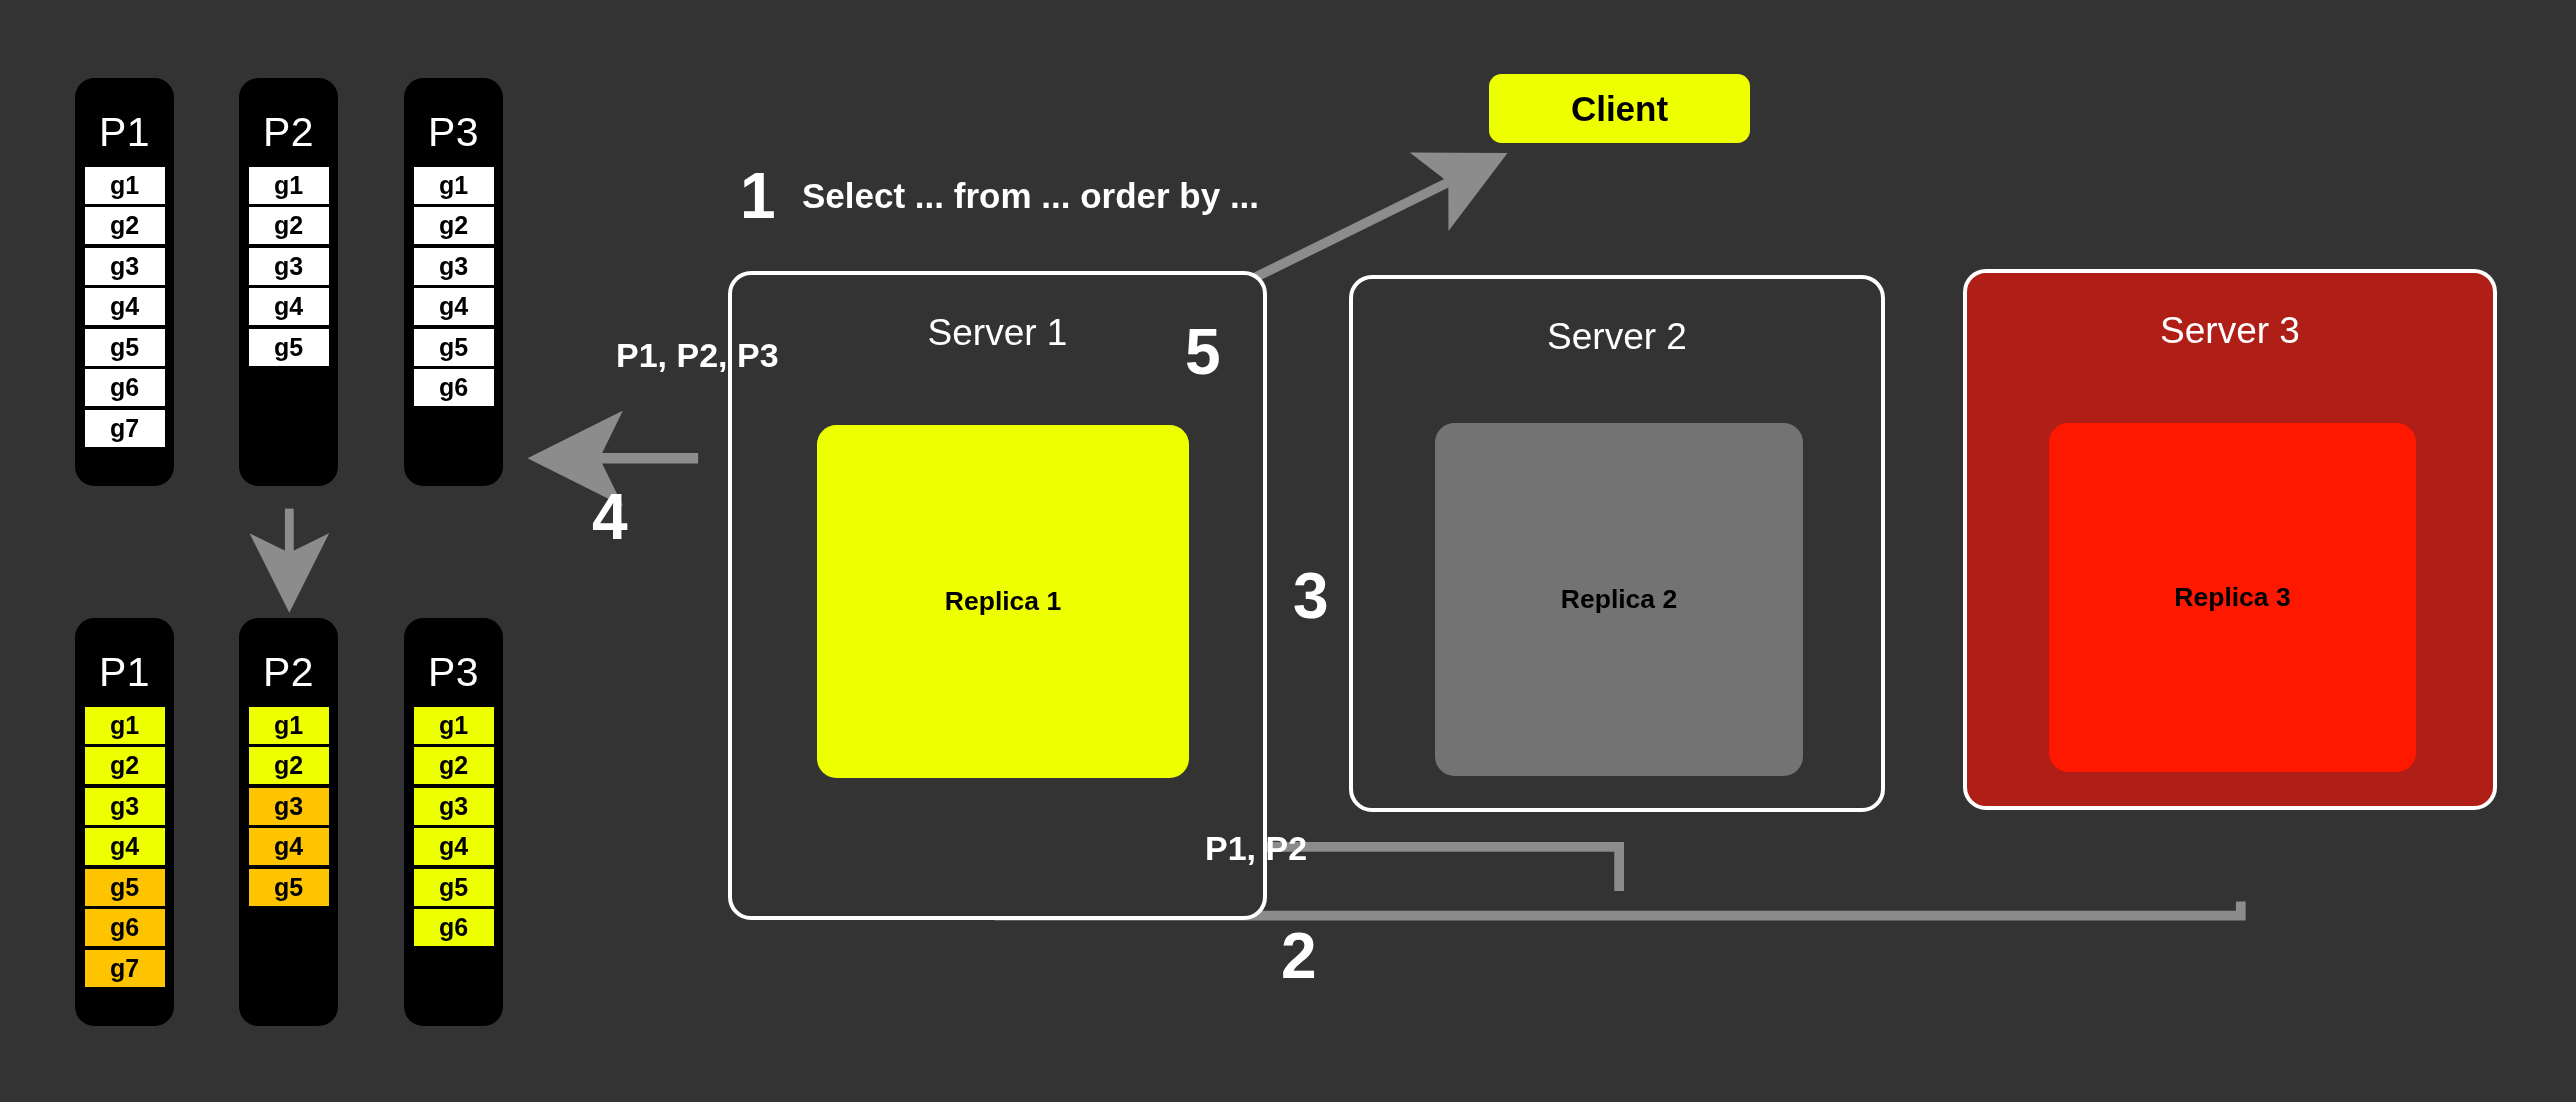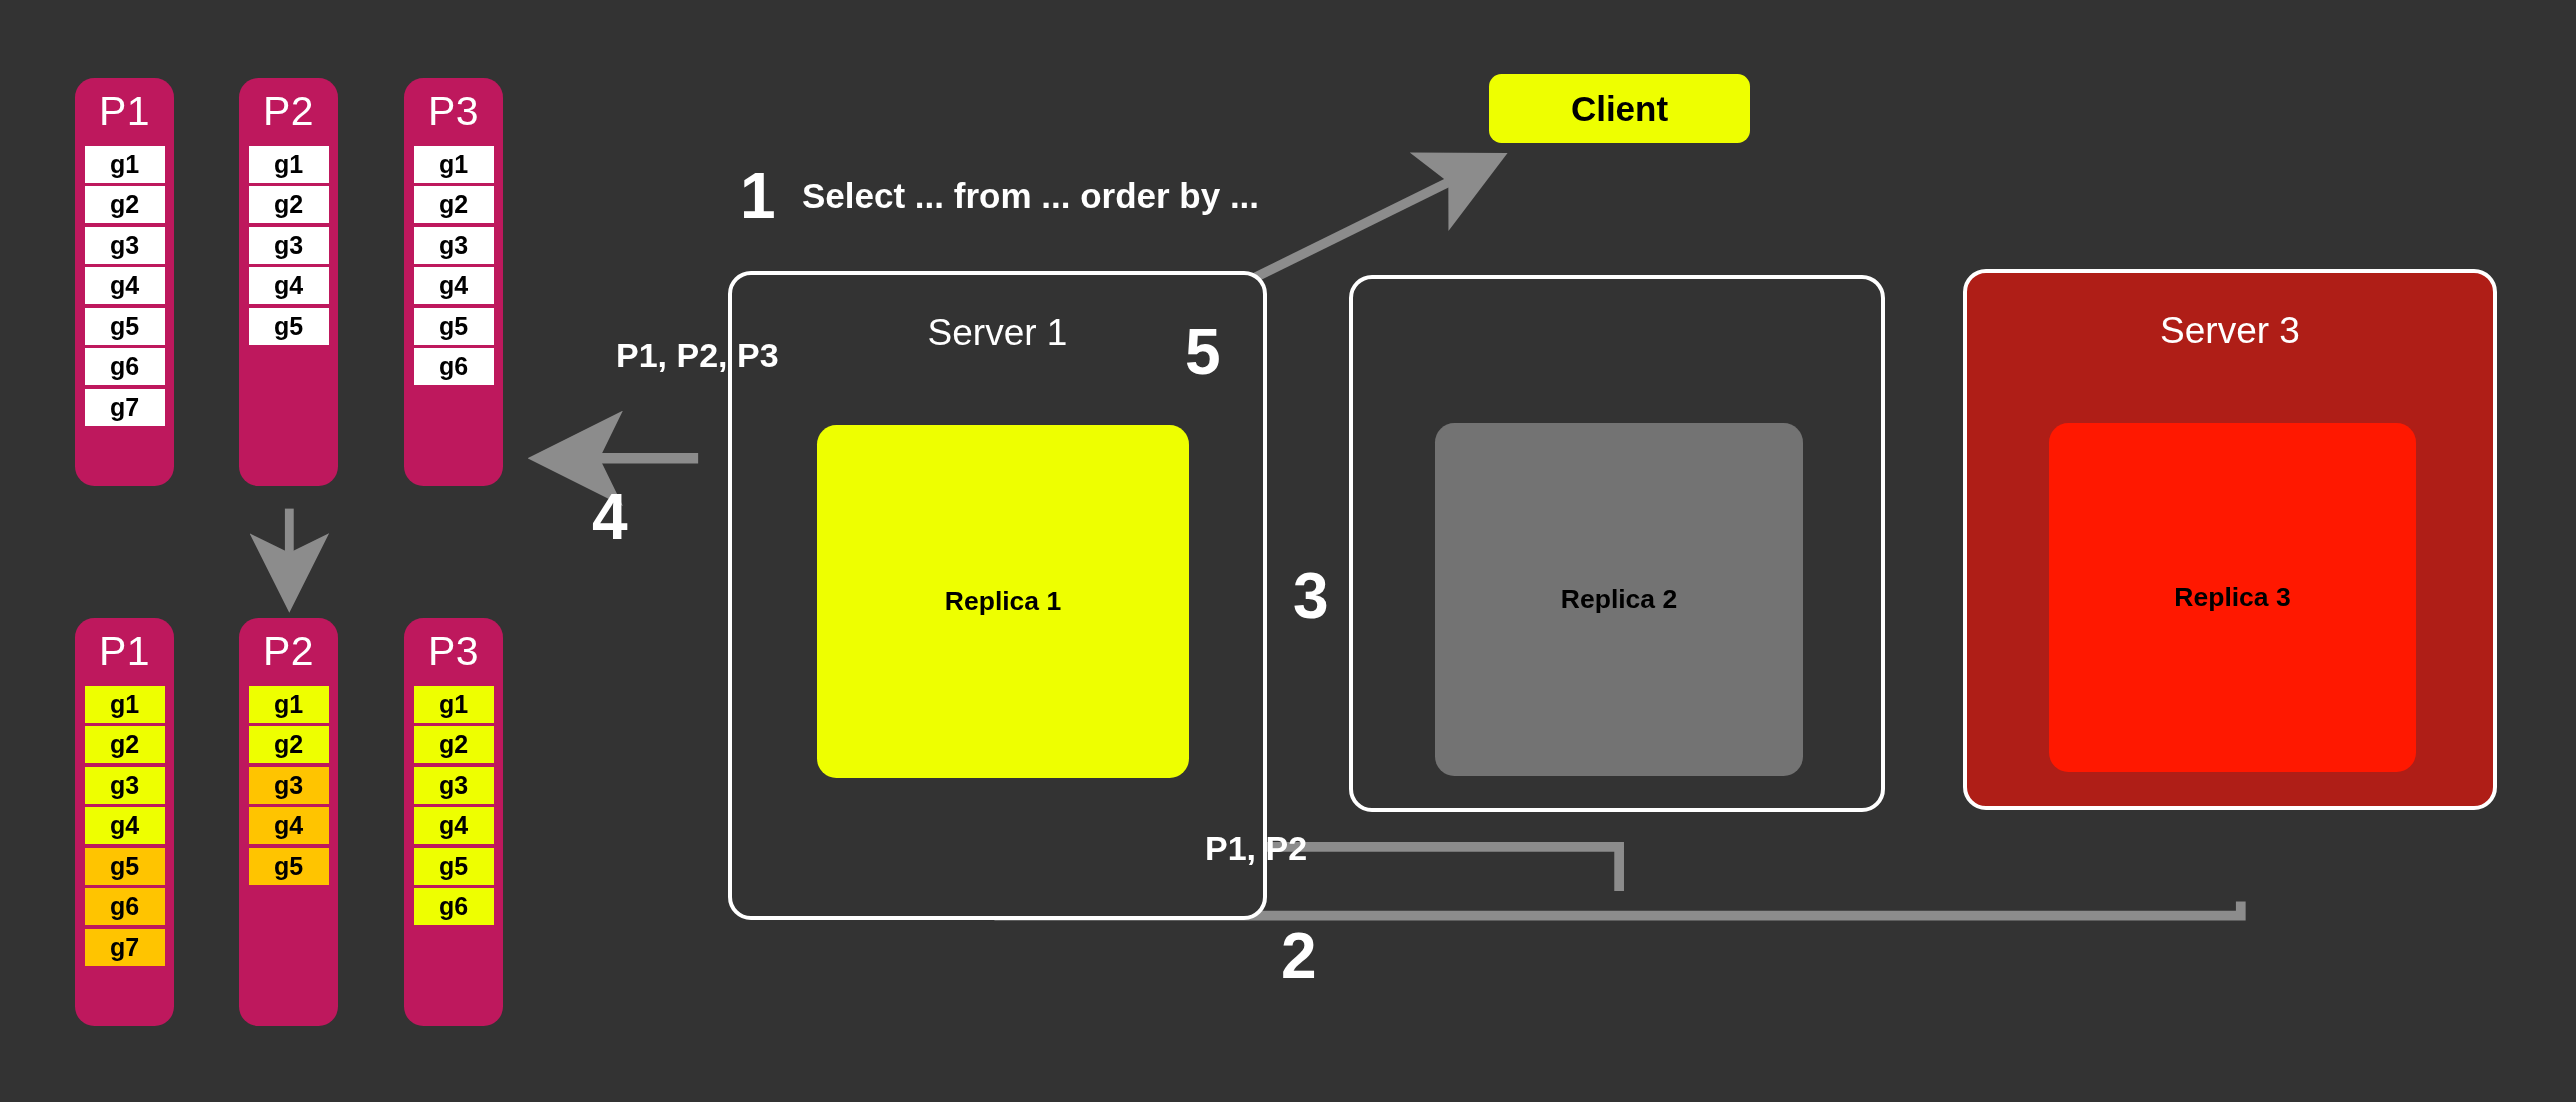--- a/index.html
+++ b/index.html
@@ -12,24 +12,24 @@
     width: 2576px;
     height: 1102px;
     background: #333333;
     font-family: "Liberation Sans", sans-serif;
     overflow: hidden;
   }
 
   
   .partition {
     position: absolute;
-    background: #be185d;
+    background: #000000;
     border-radius: 19.4px;
     box-sizing: border-box;
-    padding-top: 8px;
+    padding-top: 29px;
   }
   .partition-title {
     color: #FFFFFF;
     font-size: 41px;
     font-weight: 400;
     text-align: center;
     line-height: 51px;
     letter-spacing: 0.4px;
   }
   .cell-stack {
@@ -256,20 +256,21 @@
     </div>
   </div>
 
   <div class="step-number" style="left:1185px; top:320px;">5</div>
 
   <div class="flow-label" style="left:616px; top:338px;">P1, P2, P3</div>
 
   <div class="step-number" style="left:592px; top:485px;">4</div>
 
   <div class="server" style="left:1349px; top:275px; width:536px; height:537px;">
+    <div class="server-title">Server 2</div>
     <div class="replica" style="left:82px; top:144px; width:368px; height:353px; background:#737373;">
       <span>Replica 2</span>
     </div>
   </div>
 
   <div class="step-number" style="left:1293px; top:564px;">3</div>
 
   <div class="server failed" style="left:1963px; top:269px; width:534px; height:541px;padding-left:12px;">
     <div class="server-title">Server 3</div>
     <div class="replica" style="left:82px; top:150px; width:367px; height:349px; background:#FF1800;">

